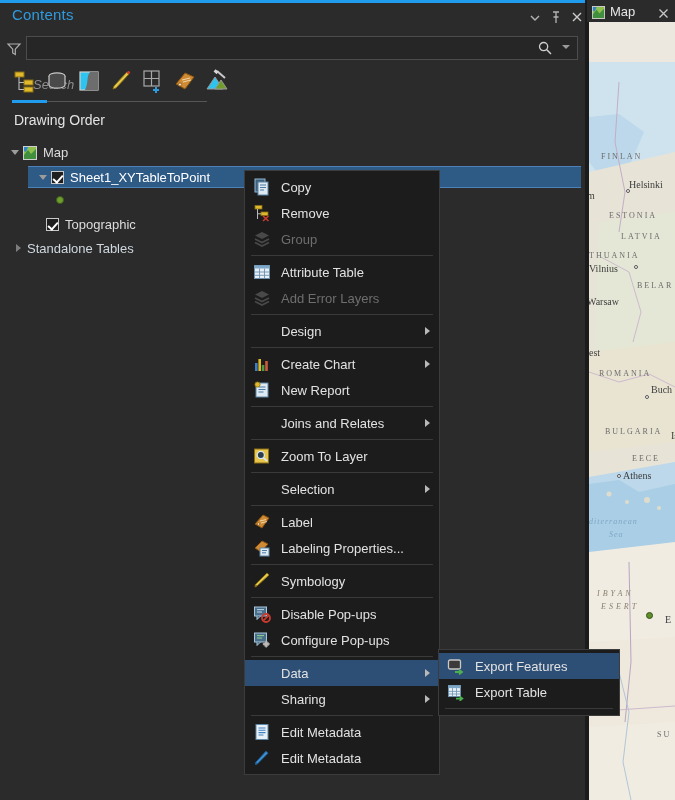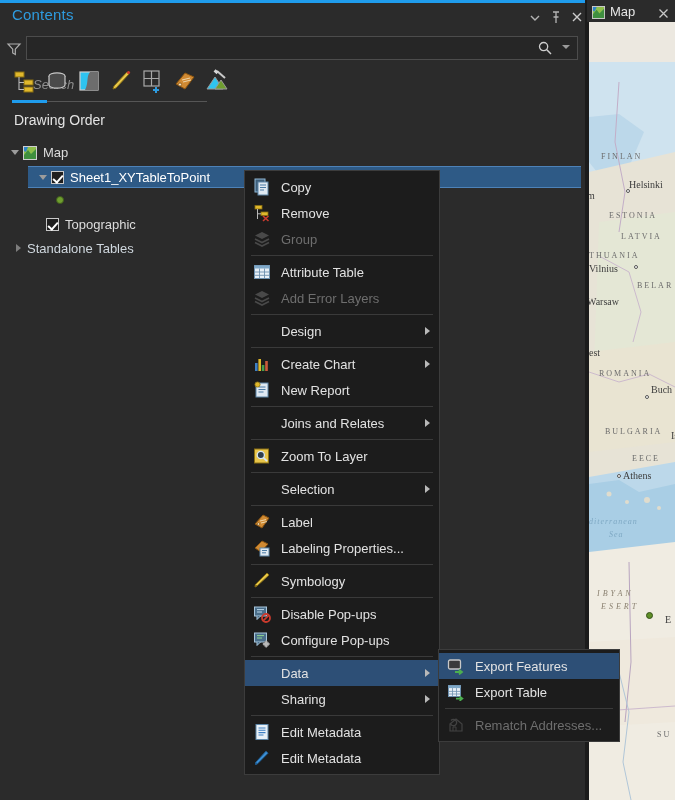--- a/index.html
+++ b/index.html
@@ -588,25 +588,15 @@
           <svg width="18" height="18" viewBox="0 0 18 18">
             <rect x="1.5" y="2.5" width="12" height="11" fill="#e8f0f7" stroke="#6d90ae" stroke-width="1"></rect>
             <rect x="1.5" y="2.5" width="12" height="2.6" fill="#7fa8c8"></rect>
             <path d="M5.5 5.1 V13.5 M9.5 5.1 V13.5 M1.5 8.4 H13.5 M1.5 11 H13.5" stroke="#6d90ae" stroke-width="0.8"></path>
             <path d="M9 15.6 H15 M12.6 13.4 L15.4 15.6 L12.6 17.8" stroke="#4caf50" stroke-width="1.7" fill="none"></path>
           </svg>
         </span>
         <span>Export Table</span>
       </div>
       <div class="sep"></div>
-      <div class="mi disabled">
-        <span class="mi-ico" style="opacity: 0.45;">
-          <svg width="18" height="18" viewBox="0 0 18 18">
-            <path d="M3 8 L9 3 L15 8 V15 H3 Z" fill="none" stroke="#707070" stroke-width="1.2"></path>
-            <path d="M6 15 V11 H9 V15" fill="none" stroke="#707070" stroke-width="1"></path>
-            <path d="M4 4.5 A3.2 3.2 0 1 1 3.4 7.5" fill="none" stroke="#707070" stroke-width="1.3"></path>
-          </svg>
-        </span>
-        <span>Rematch Addresses...</span>
-      </div>
     </div>
 
 </div>
 
 </body></html>

